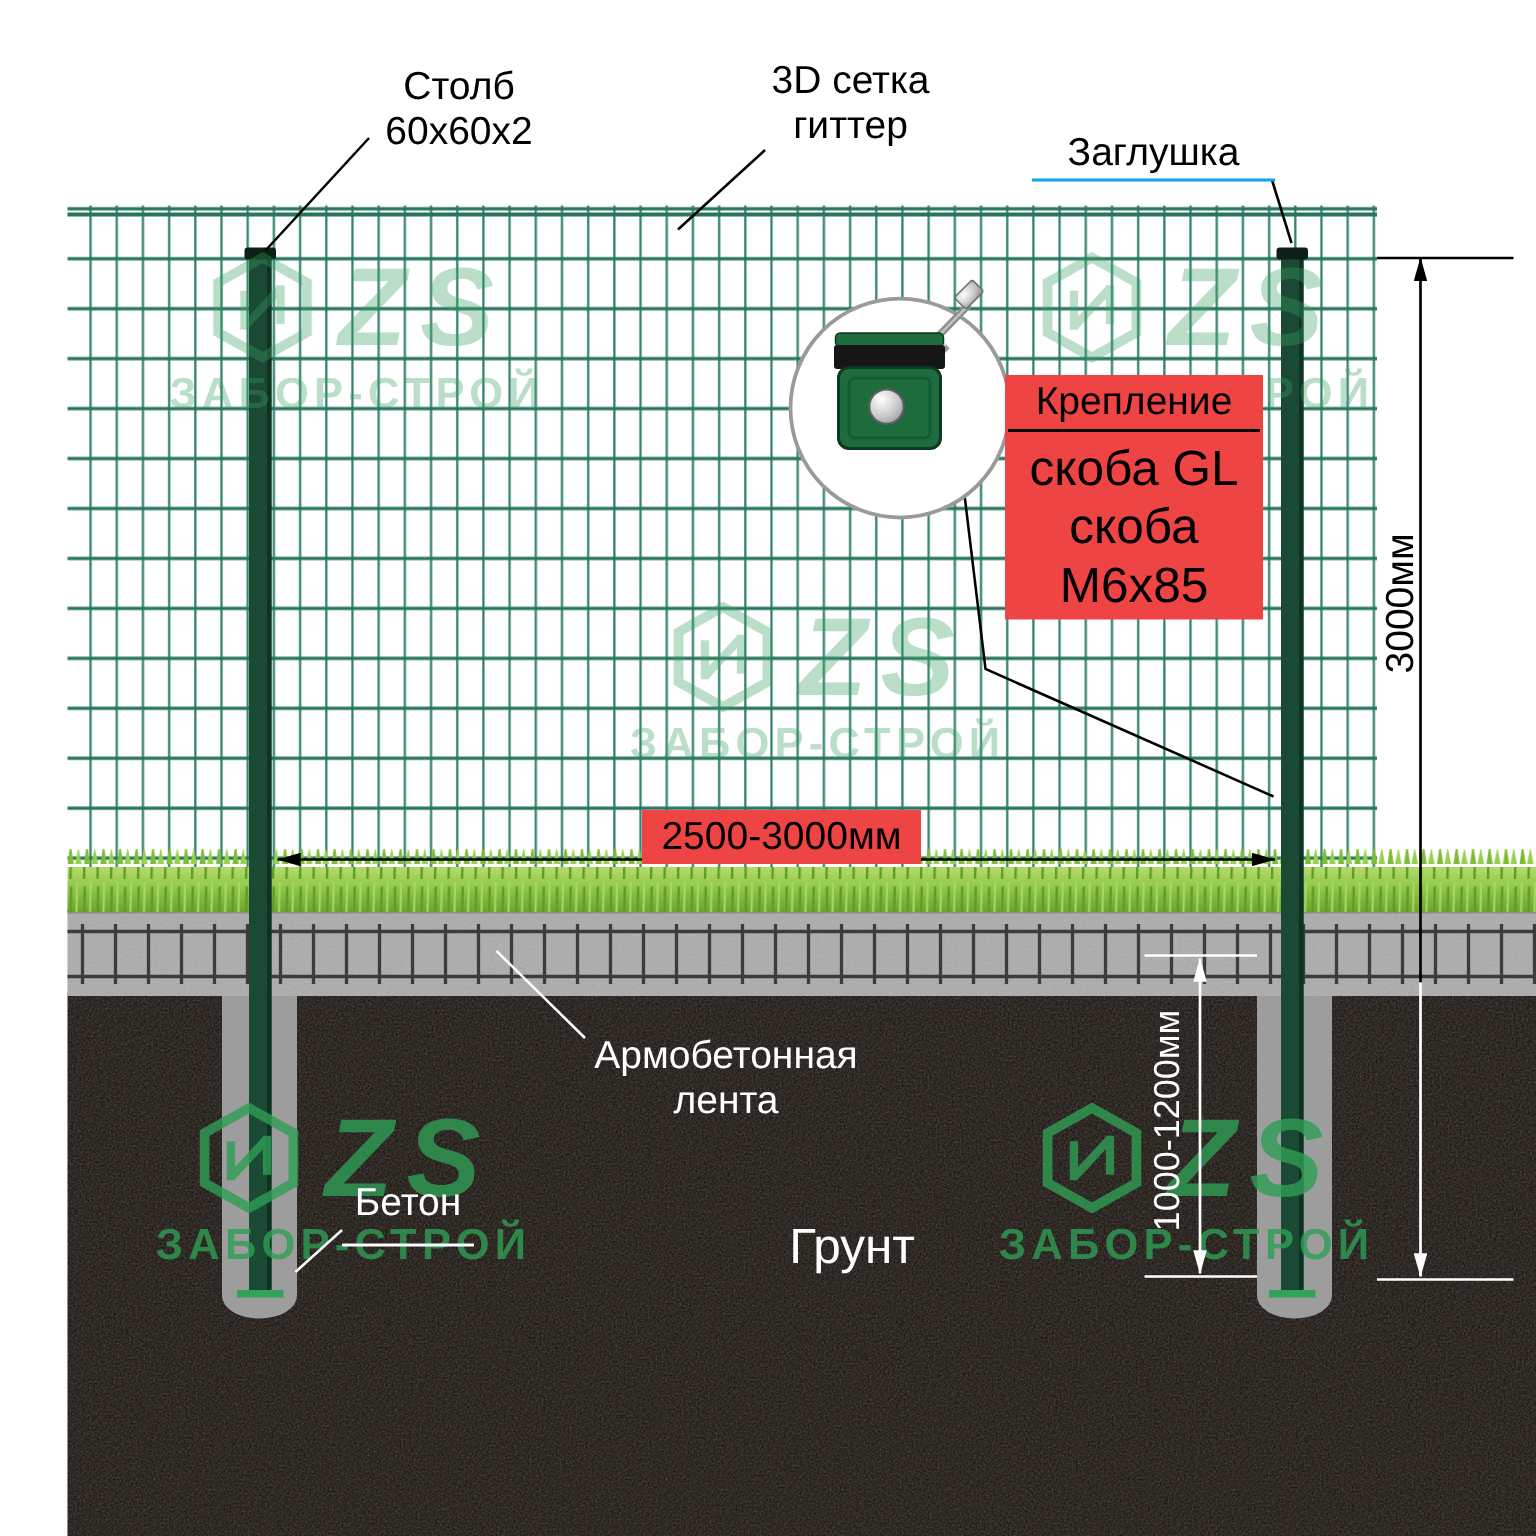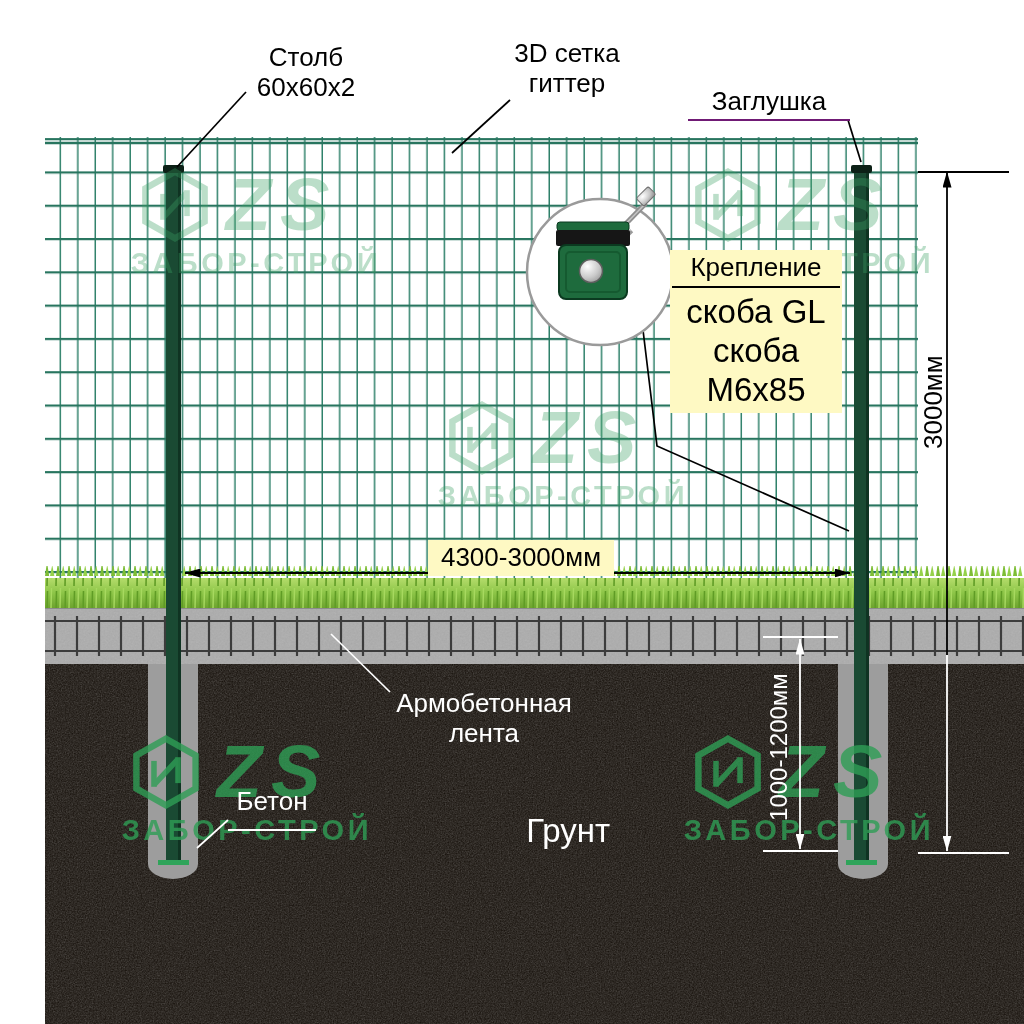--- a/index.html
+++ b/index.html
@@ -1,33 +1,33 @@
 <!DOCTYPE html>
 <html><head>
 <meta charset="utf-8">
 <style>
   html,body{margin:0;padding:0;width:1024px;height:1024px;background:#fff;
     font-family:"Liberation Sans",sans-serif;}
   .stage{position:absolute;left:0;top:0;width:1024px;height:1024px;overflow:hidden;}
   svg.layer{position:absolute;left:0;top:0;pointer-events:none;}
   #scene{z-index:0;}
   #overlay{z-index:2;}
-  .watermark{position:absolute;z-index:1;width:286px;text-align:right;color:#3aa162;
+  .watermark{position:absolute;z-index:1;width:286px;text-align:center;color:#3aa162;
     opacity:.34;pointer-events:none;}
   .watermark.on-dark{opacity:.8;color:#2f9e55;}
   .wm-row{display:flex;align-items:center;justify-content:center;gap:14px;height:84px;}
   .wm-hex{width:74px;height:74px;}
   .wm-zs{font-size:74px;font-weight:bold;font-style:italic;letter-spacing:9px;line-height:1;}
   .wm-name{font-size:29px;font-weight:bold;letter-spacing:3.5px;white-space:nowrap;}
   .label{position:absolute;z-index:3;color:#000;font-size:26px;line-height:1.17;
     text-align:center;}
   .label .ln{display:block;}
   .label.white{color:#fff;}
-  .boxed{background:#fef9c3;padding:2px 2px 4px;}
-  .underlined{border-bottom:2px solid #701a75;padding-bottom:3px;}
+  .boxed{background:#ef4444;padding:2px 2px 4px;}
+  .underlined{border-bottom:2px solid #0ea5e9;padding-bottom:3px;}
   .underlined-w{border-bottom:2px solid #fff;padding-bottom:13px;}
   .title-underline{border-bottom:2px solid #000;padding-bottom:4px;margin-bottom:5px;}
   .sm{font-size:33px;}
   .rot{transform:rotate(-90deg);white-space:nowrap;}
   .big{font-size:33px;text-align:right;}
 </style>
 </head>
 <body>
 
 <div class="stage">
@@ -246,21 +246,21 @@
     <span>Заглушка</span>
   </div>
 
   <div class="label boxed" style="left:670px;top:250px;width:168px;">
     <span class="ln title-underline">Крепление</span>
     <span class="ln sm">скоба GL</span>
     <span class="ln sm">скоба М6х85</span>
   </div>
 
   <div class="label boxed" style="left:428px;top:540px;width:182px;">
-    <span>4300-3000мм</span>
+    <span>2500-3000мм</span>
   </div>
 
   <div class="label rot" style="left:872px;top:387px;width:122px;">
     <span>3000мм</span>
   </div>
 
   <div class="label rot white" style="left:697px;top:733px;width:164px;font-size:24px;">
     <span>1000-1200мм</span>
   </div>
 

